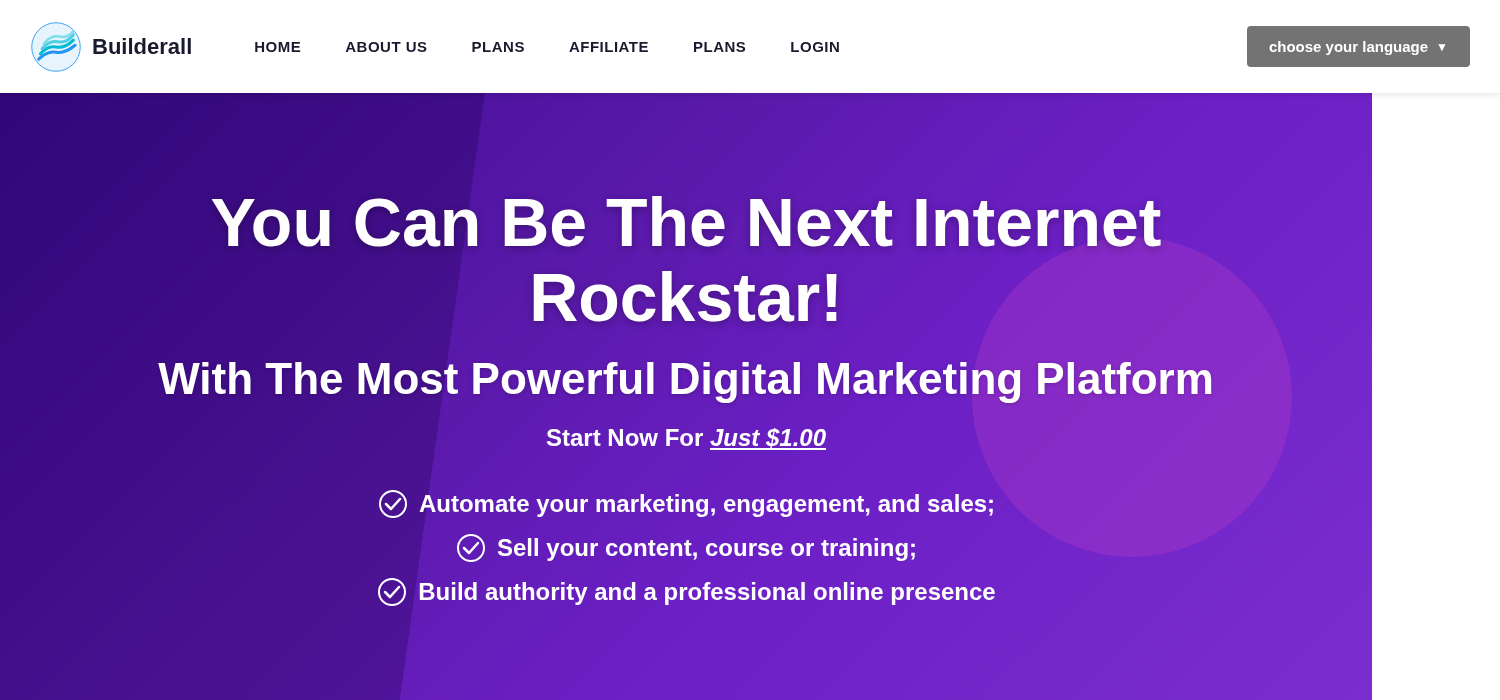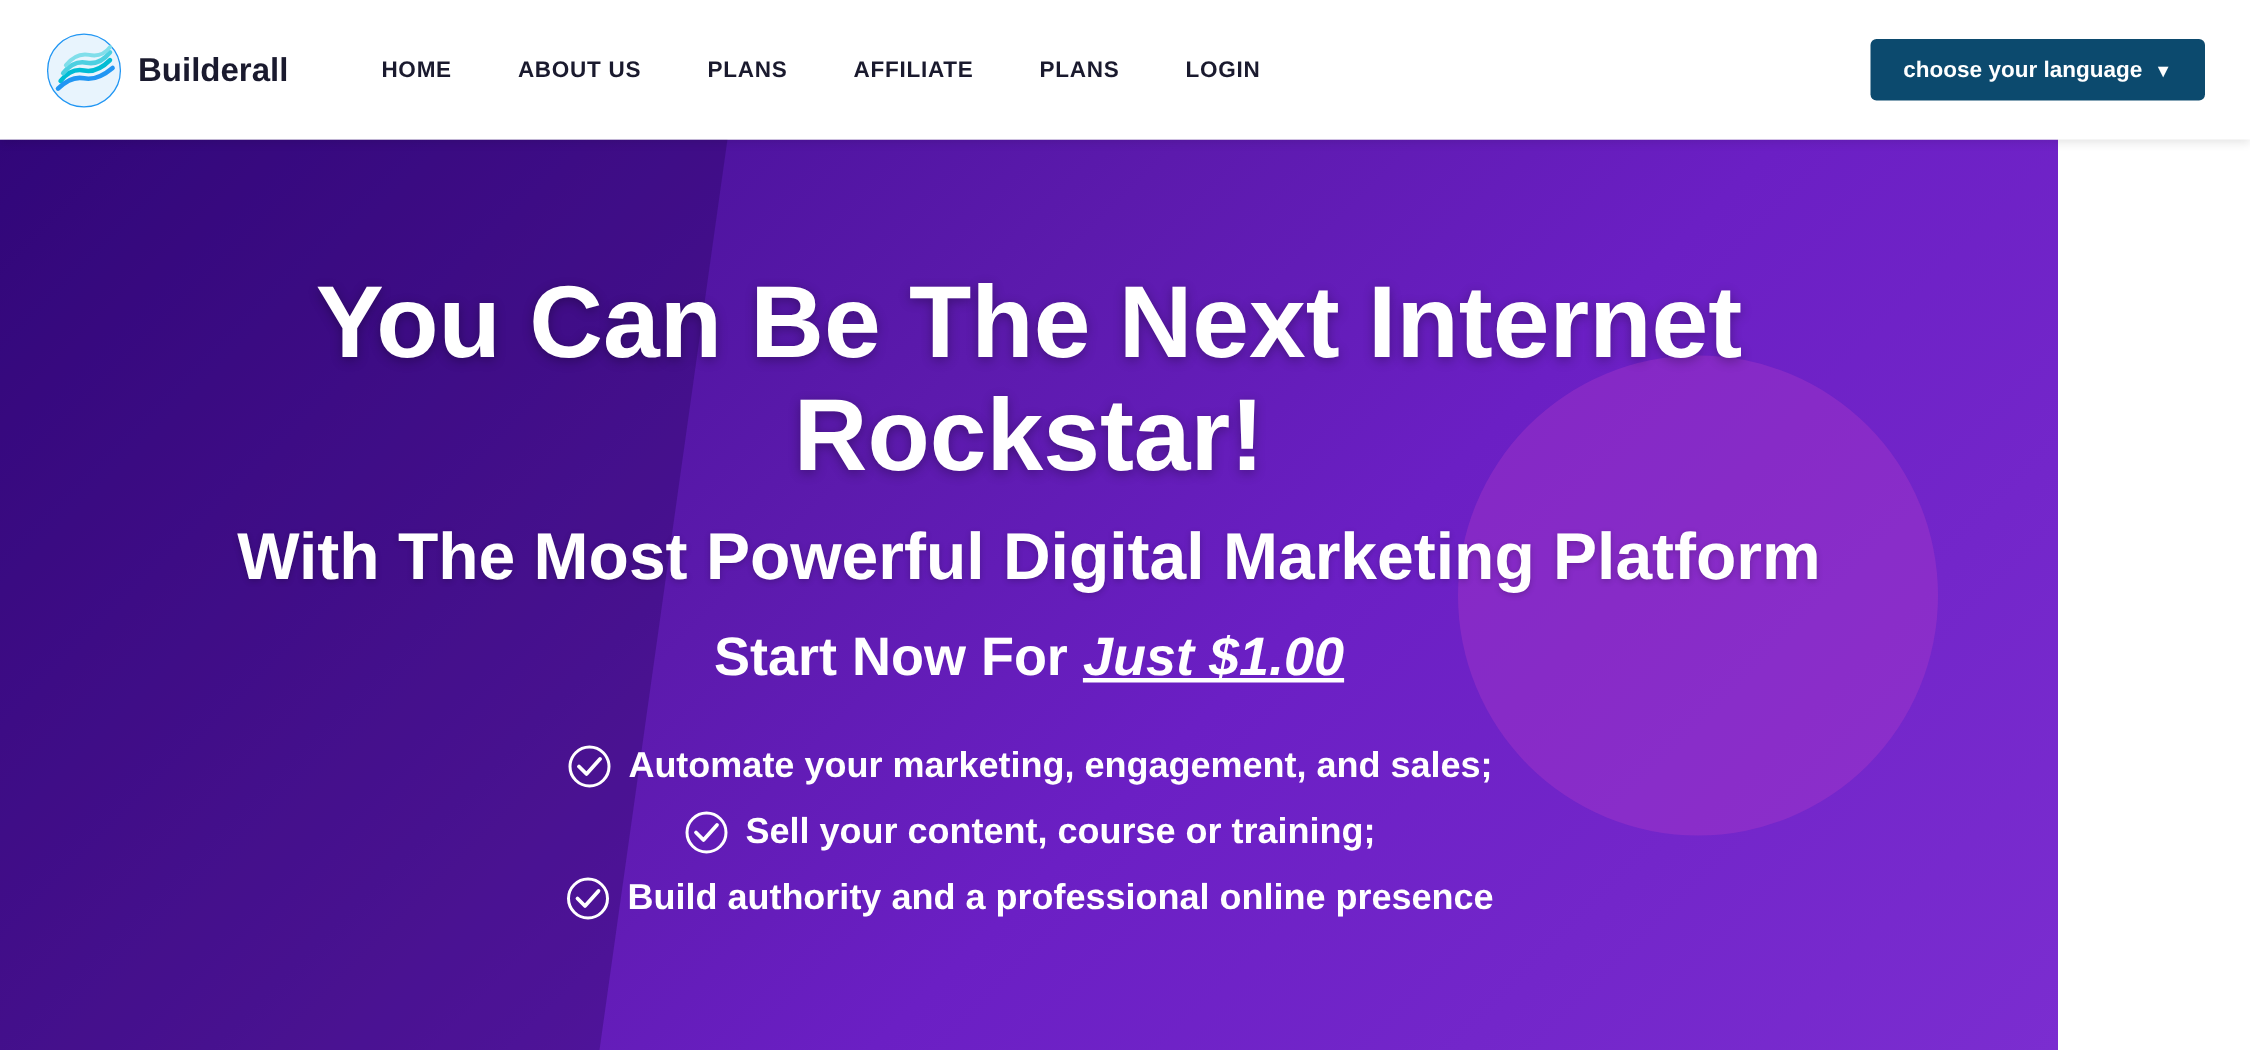--- a/index.html
+++ b/index.html
@@ -61,21 +61,21 @@
       padding: 0 22px;
       letter-spacing: 0.5px;
       cursor: pointer;
       height: 66px;
       display: flex;
       align-items: center;
     }
 
     .language-btn {
       margin-left: auto;
-      background: #0c4a6e;
+      background: #737373;
       color: white;
       border: none;
       padding: 12px 22px;
       font-size: 15px;
       font-weight: 600;
       border-radius: 4px;
       cursor: pointer;
       display: flex;
       align-items: center;
       gap: 8px;
@@ -145,21 +145,21 @@
 
     .hero-subtitle {
       font-size: 44px;
       font-weight: 700;
       color: #ffffff;
       margin-bottom: 20px;
       text-shadow: 0 1px 4px rgba(0,0,0,0.2);
     }
 
     .hero-price {
-      font-size: 36px;
+      font-size: 24px;
       font-weight: 700;
       color: #ffffff;
       margin-bottom: 36px;
     }
 
     .hero-price em {
       font-style: italic;
       text-decoration: underline;
       font-weight: 900;
     }

